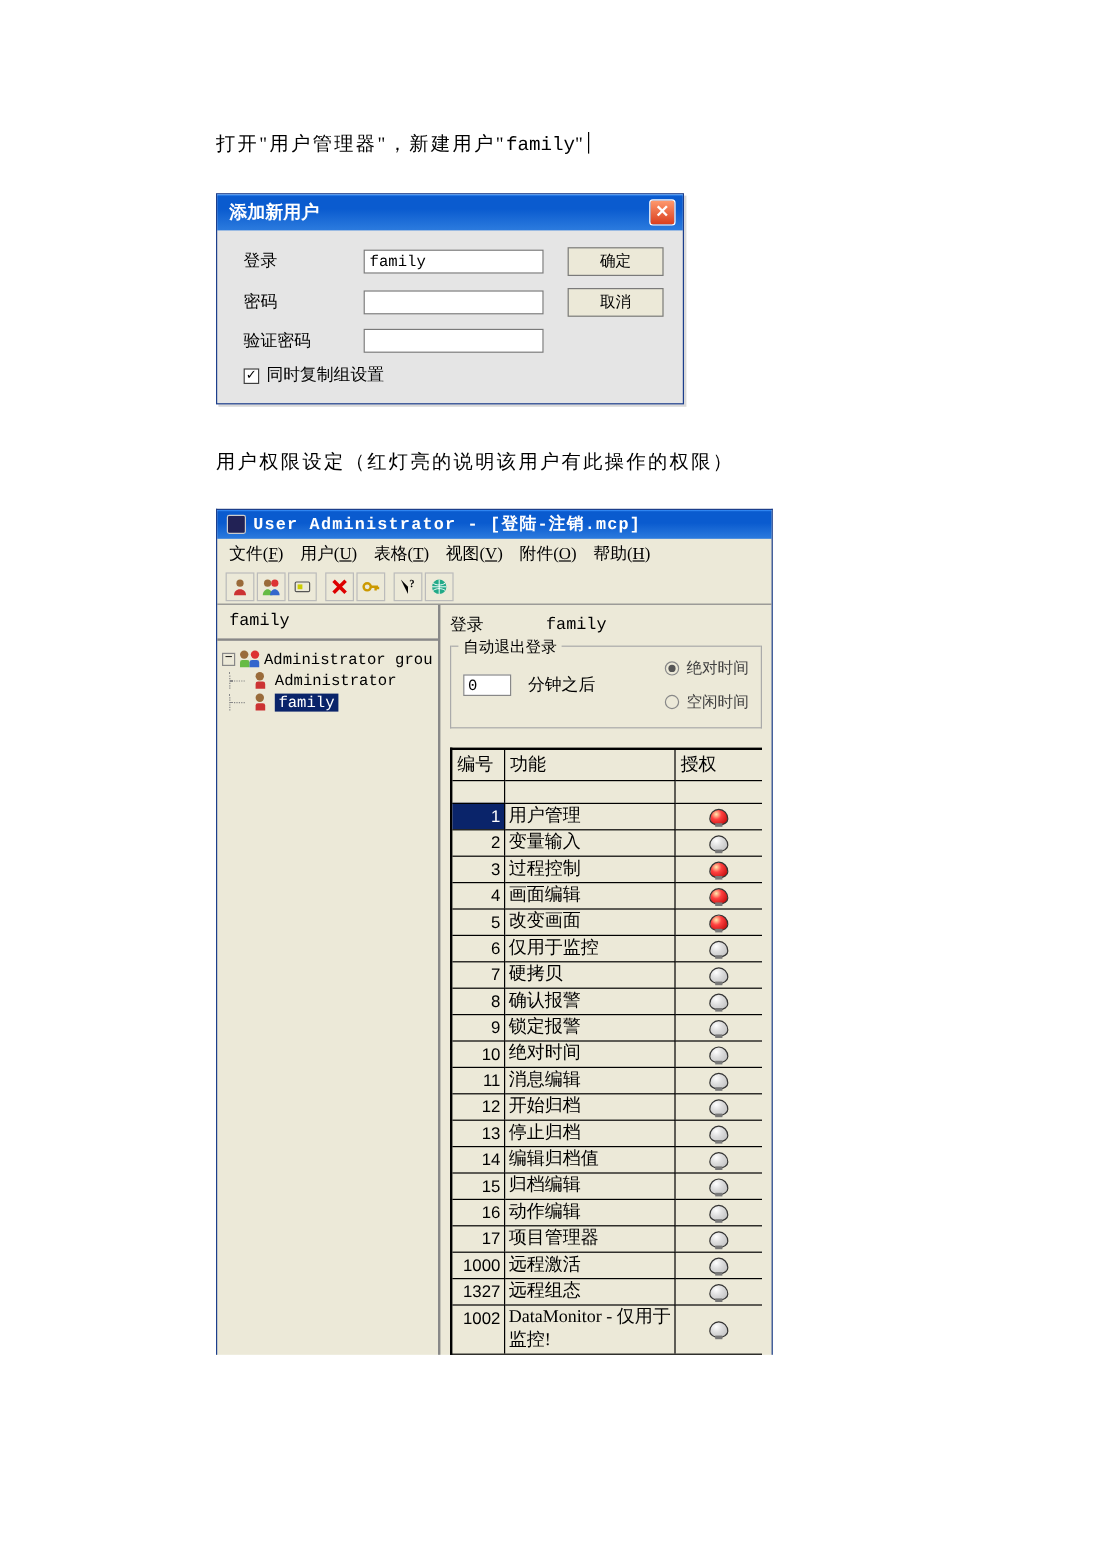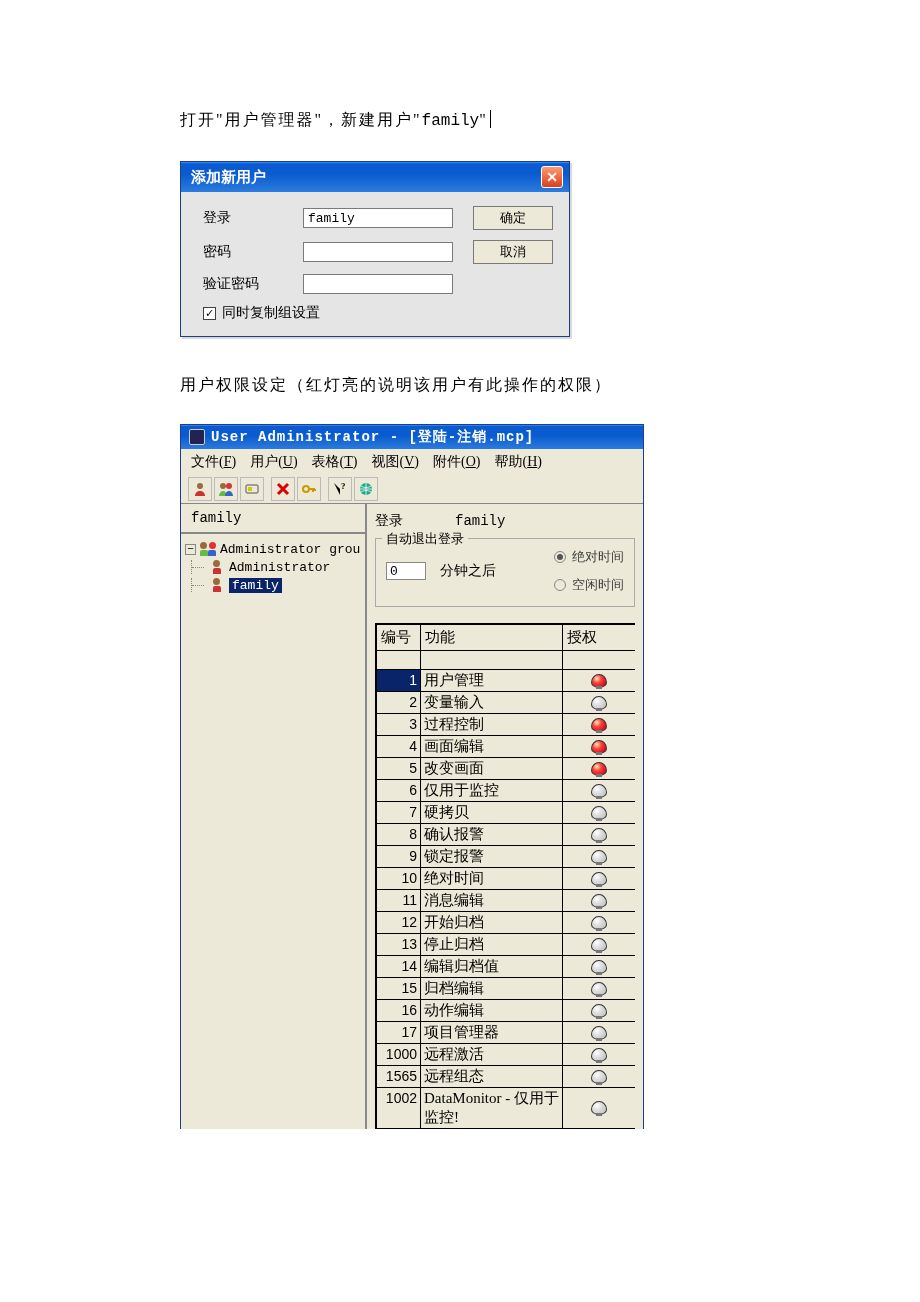--- a/index.html
+++ b/index.html
@@ -386,21 +386,21 @@
                 </div>
               </div>
               <div class="perm-row">
                 <div>1000</div>
                 <div>远程激活</div>
                 <div>
                   <span class="bulb"></span>
                 </div>
               </div>
               <div class="perm-row">
-                <div>1565</div>
+                <div>1327</div>
                 <div>远程组态</div>
                 <div>
                   <span class="bulb"></span>
                 </div>
               </div>
               <div class="perm-row">
                 <div>1002</div>
                 <div>DataMonitor - 仅用于监控!</div>
                 <div>
                   <span class="bulb"></span>

